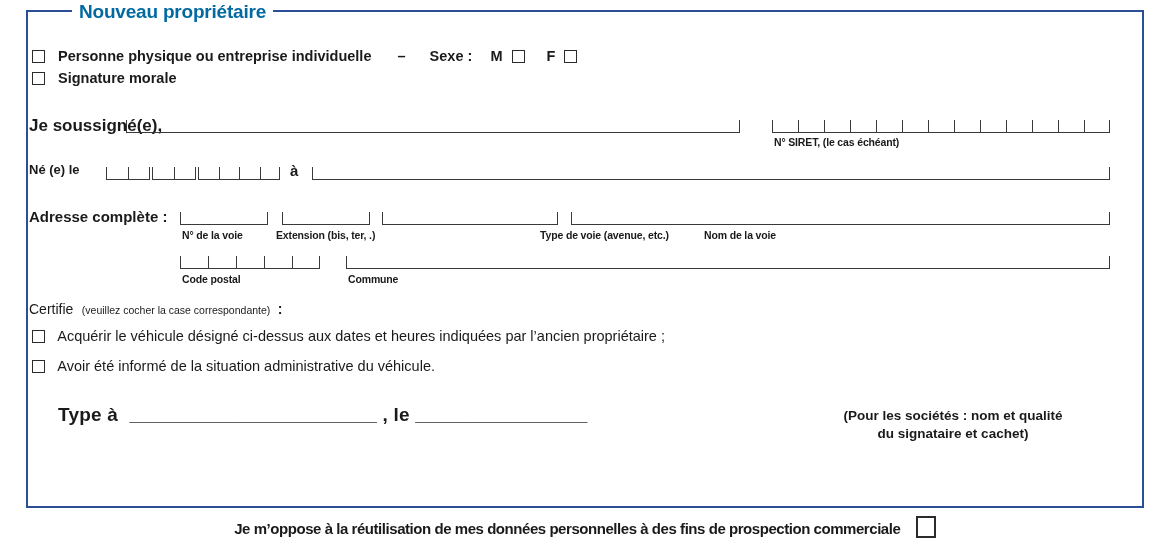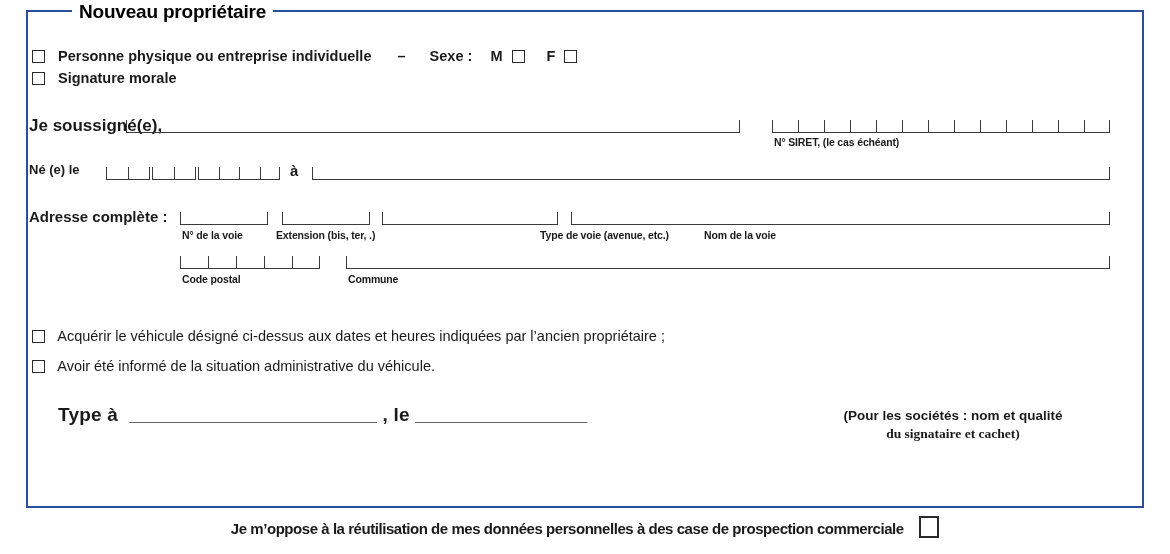--- a/index.html
+++ b/index.html
@@ -27,21 +27,21 @@
     box-sizing: border-box;
   }
   
   #legend {
     position: absolute;
     left: 44px;
     top: 0px;
     transform: translateY(-52%);
     background: #ffffff;
     padding: 0 7px;
-    color: #000000;
+    color: #0369a1;
     font-size: 19px;
     font-weight: bold;
     letter-spacing: -0.2px;
     white-space: nowrap;
   }
 
   .inner {
     position: absolute;
     left: 0; top: 0; right: 0; bottom: 0;
   }
@@ -255,42 +255,47 @@
         <i style="width: 20%;"></i>
         <i style="width: 20%;"></i>
         <i style="width: 20%;"></i>
         <i style="width: 20%;"></i>
       </div>
     <div class="caption" style="left:154px; top:261px;">Code postal</div>
 
     <div class="wbox" style="left:318px; top:244px; width:764px;"></div>
     <div class="caption" style="left:320px; top:261px;">Commune</div>
 
+    <div class="cert-head" style="left:1px; top:288px;">
+      <span class="big">Certifie</span>
+      <span class="small" style="margin-left:4px;">(veuillez cocher la case correspondante)</span>
+      <span class="big bold" style="margin-left:3px;">:</span>
+    </div>
 
     <div class="cert-item" style="left:4px; top:316px;">
       <span class="cb"></span>
       <span>Acquérir le véhicule désigné ci-dessus aux dates et heures indiquées par l’ancien propriétaire ;</span>
     </div>
 
     <div class="cert-item" style="left:4px; top:346px;">
       <span class="cb"></span>
       <span>Avoir été informé de la situation administrative du véhicule.</span>
     </div>
 
     <div id="fait">
       <span>Type à</span>
       <span style="margin-left:6px;">_______________________</span>
       <span>, le</span>
       <span>________________</span>
     </div>
 
     <div id="sign-block">
       <div class="sign-sub">(Pour les sociétés : nom et qualité</div>
-      <div class="sign-sub" style="margin-top:0;font-family:Liberation Serif, serif;">du signataire et cachet)</div>
+      <div class="sign-sub" style="margin-top:0;">du signataire et cachet)</div>
     </div>
 
   </div>
 </div>
 
 <div id="optout">
-  <span id="optout-text">Je m’oppose à la réutilisation de mes données personnelles à des case de prospection commerciale</span>
+  <span id="optout-text">Je m’oppose à la réutilisation de mes données personnelles à des fins de prospection commerciale</span>
   <span id="optout-box"></span>
 </div>
 
 </body></html>

